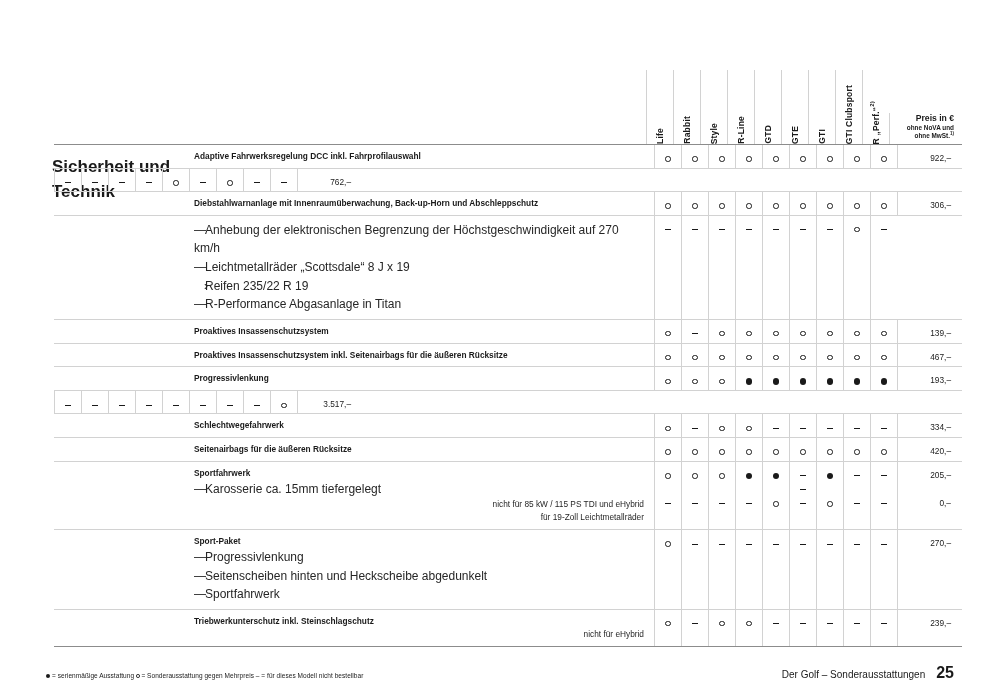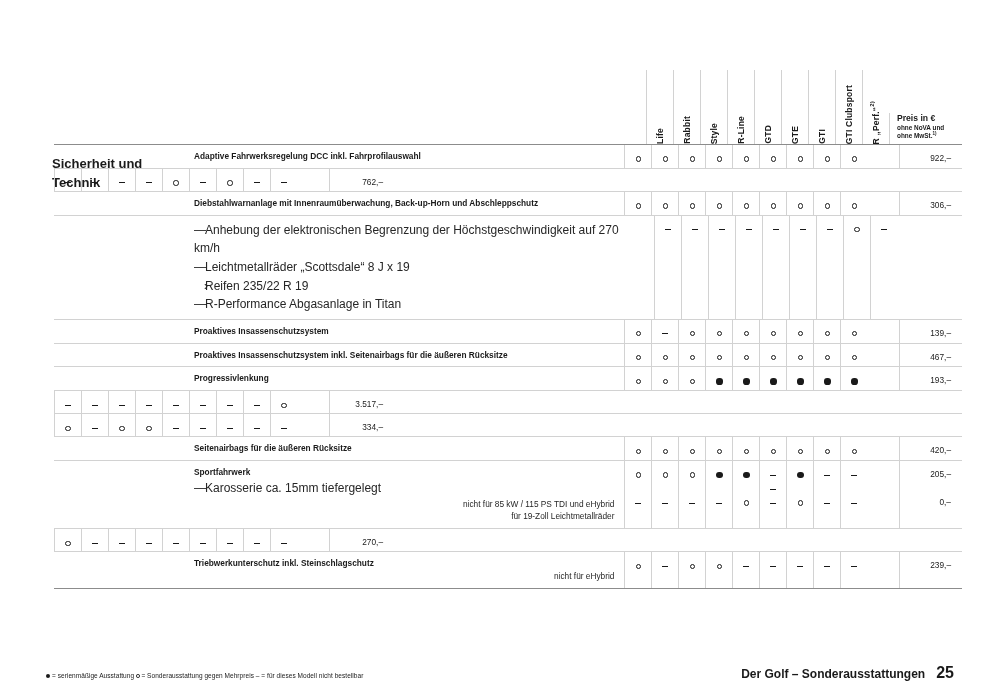--- a/index.html
+++ b/index.html
@@ -51,35 +51,36 @@
     color: #1a1a1a;
   }
   #price-head {
     width: 65px;
     border-left: 1px solid #d2d2d2;
     display: flex;
     flex-direction: column;
     justify-content: flex-end;
     padding-bottom: 3px;
     padding-left: 7px;
+    align-items: flex-end;
   }
   #price-head .ph-title {
     font-size: 8.6px; font-weight: bold; line-height: 1.25;
   }
   #price-head .ph-sub {
     font-size: 6.4px; font-weight: bold; line-height: 1.35; color: #1a1a1a;
   }
   sup { font-size: 70%; vertical-align: super; line-height: 0; }
 
   
   #section-title {
     position: absolute;
     left: 52px; top: 155px;
     width: 130px;
-    font-size: 13px;
+    font-size: 17px;
     font-weight: bold;
     line-height: 1.45;
     color: #1a1a1a;
   }
 
   
   #table {
     position: absolute;
     left: 54px; top: 144px;
     width: 908px;
@@ -135,21 +136,20 @@
   .mk-none { display: inline-block; width: 6px; height: 1px; background: transparent; }
 
   .price {
     width: 65px;
     border-left: 1px solid #d2d2d2;
     text-align: right;
     padding: 6px 11px 0 16px;
     font-size: 8.3px;
     display: flex;
     flex-direction: column;
-    margin-left: 32px;
   }
   .price .pl { height: 14px; line-height: 14px; }
 
   
   #footer {
     position: absolute;
     left: 46px; top: 664px;
     width: 908px;
     display: flex;
     justify-content: space-between;
@@ -159,21 +159,21 @@
   #legend { color: #1a1a1a; letter-spacing: .05px; }
   #legend .lg-dot {
     display: inline-block; width: 4.2px; height: 4.2px;
     border-radius: 50%; background: #1a1a1a; vertical-align: middle;
   }
   #legend .lg-circ {
     display: inline-block; width: 3.6px; height: 3.6px;
     border: .8px solid #1a1a1a; border-radius: 50%; background: #fff; vertical-align: middle;
   }
   #footer-right { display: flex; align-items: baseline; gap: 11px; }
-  #doc-title { font-size: 12px; font-weight: bold; }
+  #doc-title { font-size: 10px; font-weight: normal; }
   #page-num { font-size: 16px; font-weight: bold; }
 </style>
 </head>
 <body>
 
 <div id="page">
 
   <div id="table-head">
     <div id="head-spacer"></div>
     <div id="head-cols">
@@ -646,20 +646,23 @@
             <span class="ln">
               <span class="mk-circle"></span>
             </span>
           </div>
         </div>
         <div class="price">
           <div class="pl">3.517,–</div>
         </div>
       </div>
       <div class="row">
+        <div class="feat">
+          <div class="title">Schlechtwegefahrwerk</div>
+        </div>
         <div class="marks">
           <div class="cell">
             <span class="ln">
               <span class="mk-circle"></span>
             </span>
           </div>
           <div class="cell">
             <span class="ln">
               <span class="mk-dash"></span>
             </span>
@@ -867,20 +870,26 @@
             </span>
           </div>
         </div>
         <div class="price">
           <div class="pl">205,–</div>
           <div class="pl"></div>
           <div class="pl">0,–</div>
         </div>
       </div>
       <div class="row">
+        <div class="feat">
+          <div class="title">Sport-Paket</div>
+          <div class="sub"><span class="dash">—</span><span>Progressivlenkung</span></div>
+          <div class="sub"><span class="dash">—</span><span>Seitenscheiben hinten und Heckscheibe abgedunkelt</span></div>
+          <div class="sub"><span class="dash">—</span><span>Sportfahrwerk</span></div>
+        </div>
         <div class="marks">
           <div class="cell">
             <span class="ln">
               <span class="mk-circle"></span>
             </span>
           </div>
           <div class="cell">
             <span class="ln">
               <span class="mk-dash"></span>
             </span>

